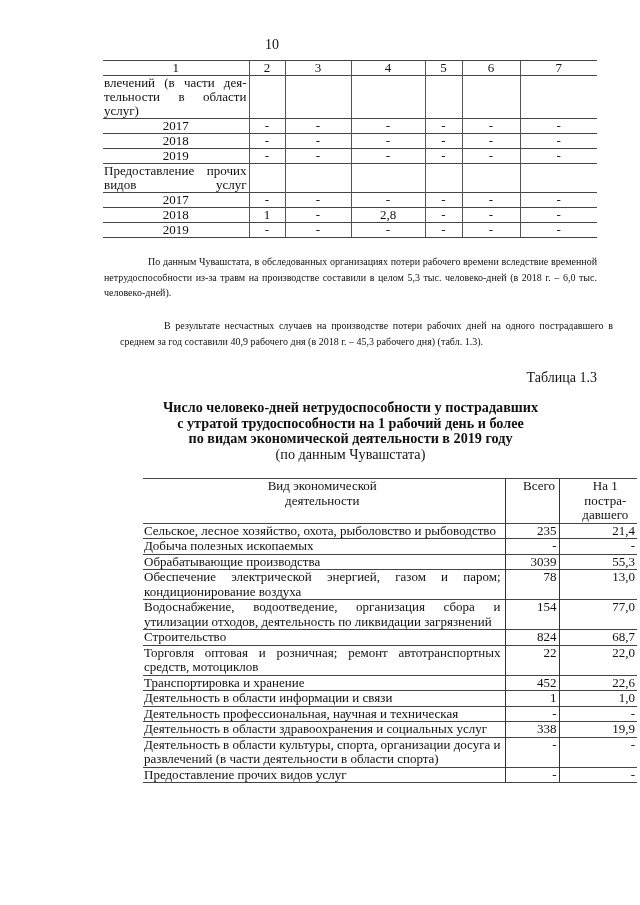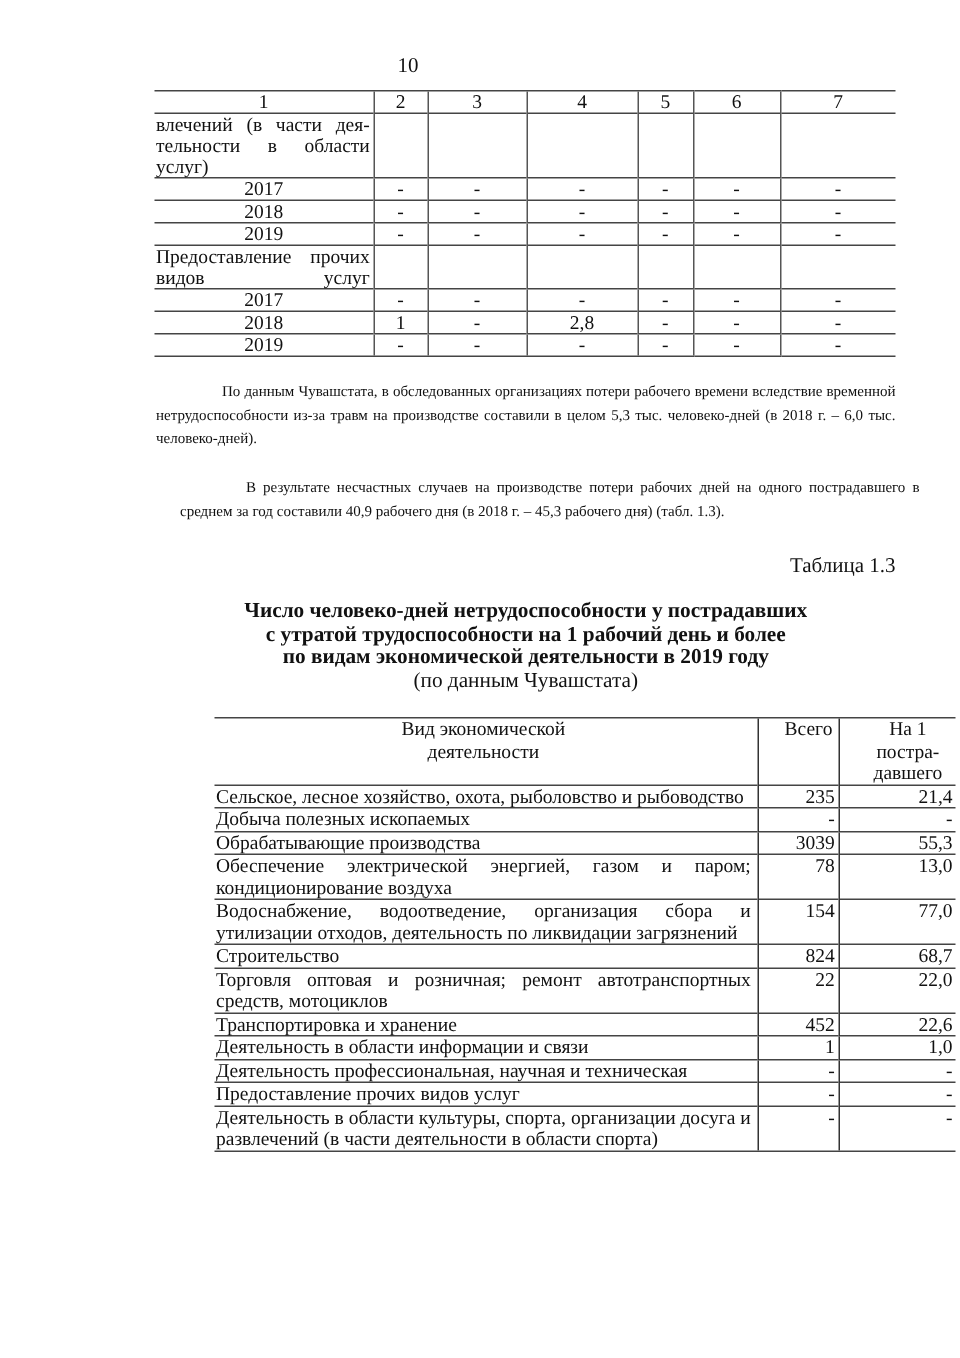--- a/index.html
+++ b/index.html
@@ -217,23 +217,28 @@
         <td>Деятельность в области информации и связи</td>
         <td class="num">1</td>
         <td class="num">1,0</td>
       </tr>
   <tr>
         <td>Деятельность профессиональная, научная и техническая</td>
         <td class="num">-</td>
         <td class="num">-</td>
       </tr>
   <tr>
+        <td>Деятельность в области здравоохранения и социальных услуг</td>
+        <td class="num">338</td>
+        <td class="num">19,9</td>
+      </tr>
+  <tr>
+        <td>Деятельность в области культуры, спорта, организации досуга и развлечений (в части деятельности в области спорта)</td>
+        <td class="num">-</td>
+        <td class="num">-</td>
+      </tr>
+  <tr>
         <td>Предоставление прочих видов услуг</td>
-        <td class="num">-</td>
-        <td class="num">-</td>
-      </tr>
-  <tr>
-        <td>Деятельность в области культуры, спорта, организации досуга и развлечений (в части деятельности в области спорта)</td>
         <td class="num">-</td>
         <td class="num">-</td>
       </tr>
 </tbody>
   </table>
 
 </body></html>

